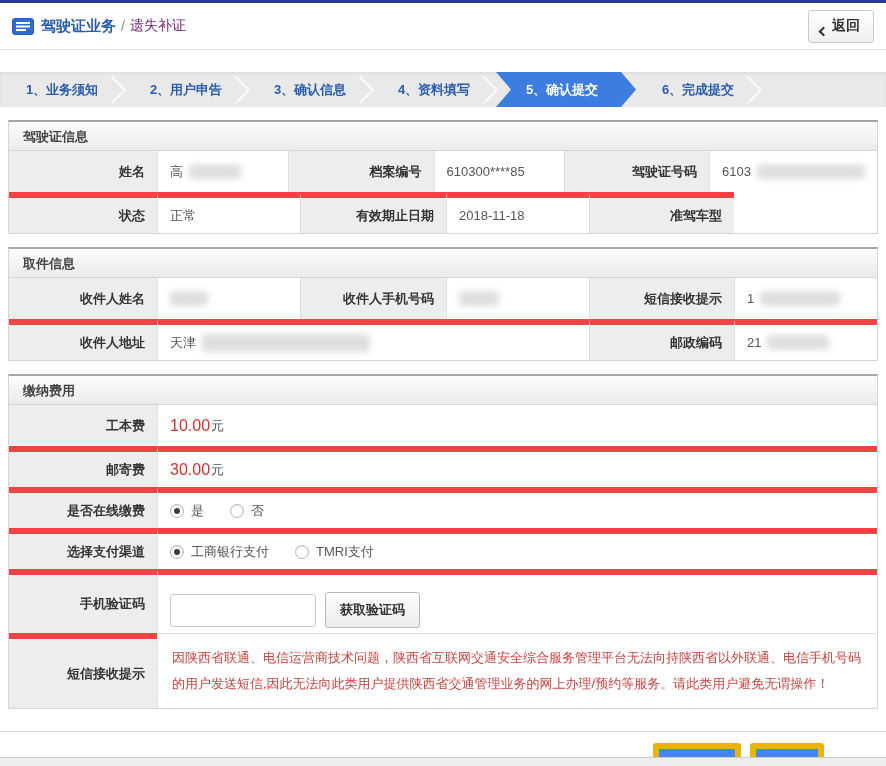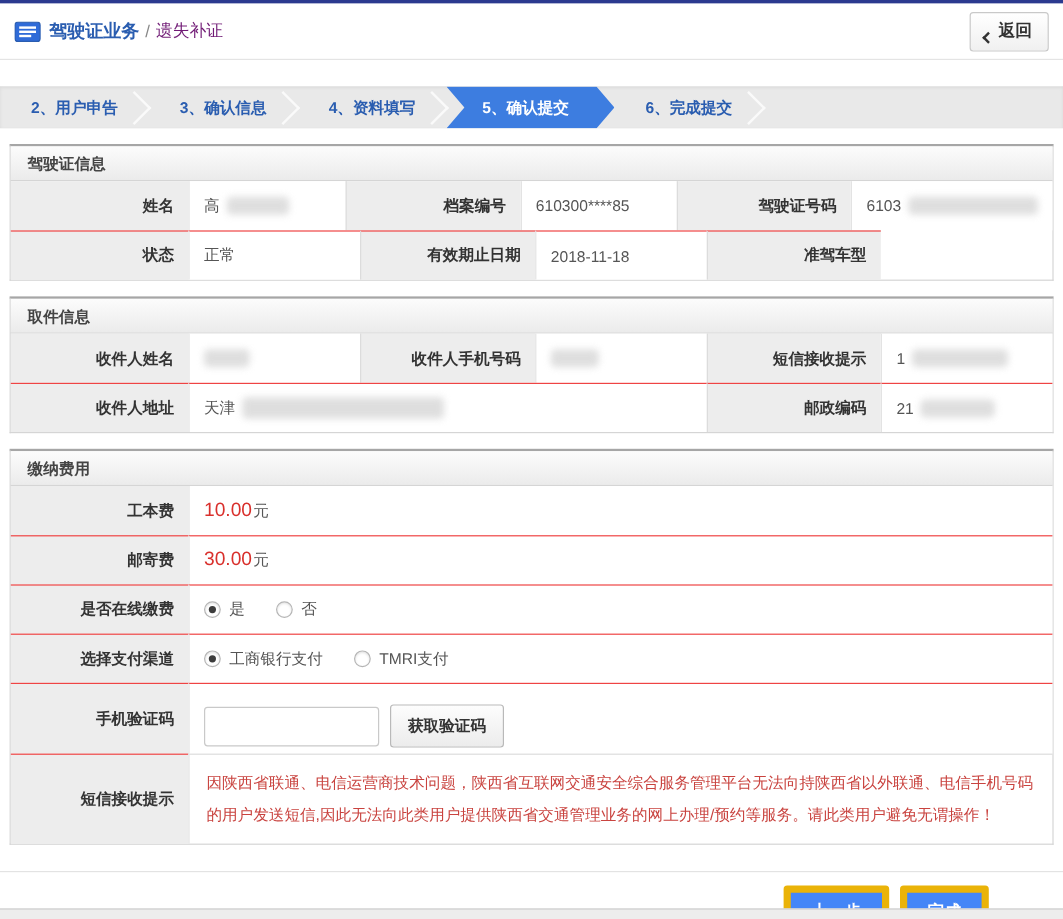--- a/index.html
+++ b/index.html
@@ -64,21 +64,21 @@
   .section-header {
     height:29px; line-height:29px; padding:0 14px;
     font-size:13px; font-weight:bold; color:#444;
     background:linear-gradient(#fcfcfc,#ebebeb);
     border-bottom:1px solid #d5d5d5;
   }
   .grid6 { display:grid; grid-template-columns:148px 1fr 146px 1fr 145px 1fr; }
   .grid2 { display:grid; grid-template-columns:148px 1fr; }
   .cell {
     min-height:41px; display:flex; align-items:center;
-    padding:4px 12px; font-size:13px; border-top:1px solid #ef4444; background:#fff;
+    padding:4px 12px; font-size:13px; border-top:6px solid #ef4444; background:#fff;
   }
   .row-first .cell { border-top:none; }
   .cell.lbl {
     background:var(--label-cell-bg,#ededed); justify-content:flex-end; text-align:right;
     font-weight:bold; color:#333; border-left:1px solid #dcdcdc;
   }
   .cell.lbl.first { border-left:none; }
   .cell.val { color:#555; border-left:1px solid #e3e3e3; }
   .span3 { grid-column:2 / span 3; }
 
@@ -151,20 +151,23 @@
   <span class="hd-sep">/</span>
   <span class="hd-sub">遗失补证</span>
   <button class="btn-back">
     <span class="chev-left"></span>
     <span>返回</span>
   </button>
 </div>
 
 <div class="step-bar">
   <div class="step">
+    <span>1、业务须知</span>
+  </div>
+  <div class="step">
     <span>2、用户申告</span>
   </div>
   <div class="step">
     <span>3、确认信息</span>
   </div>
   <div class="step">
     <span>4、资料填写</span>
   </div>
   <div class="step active">
     <span>5、确认提交</span>

